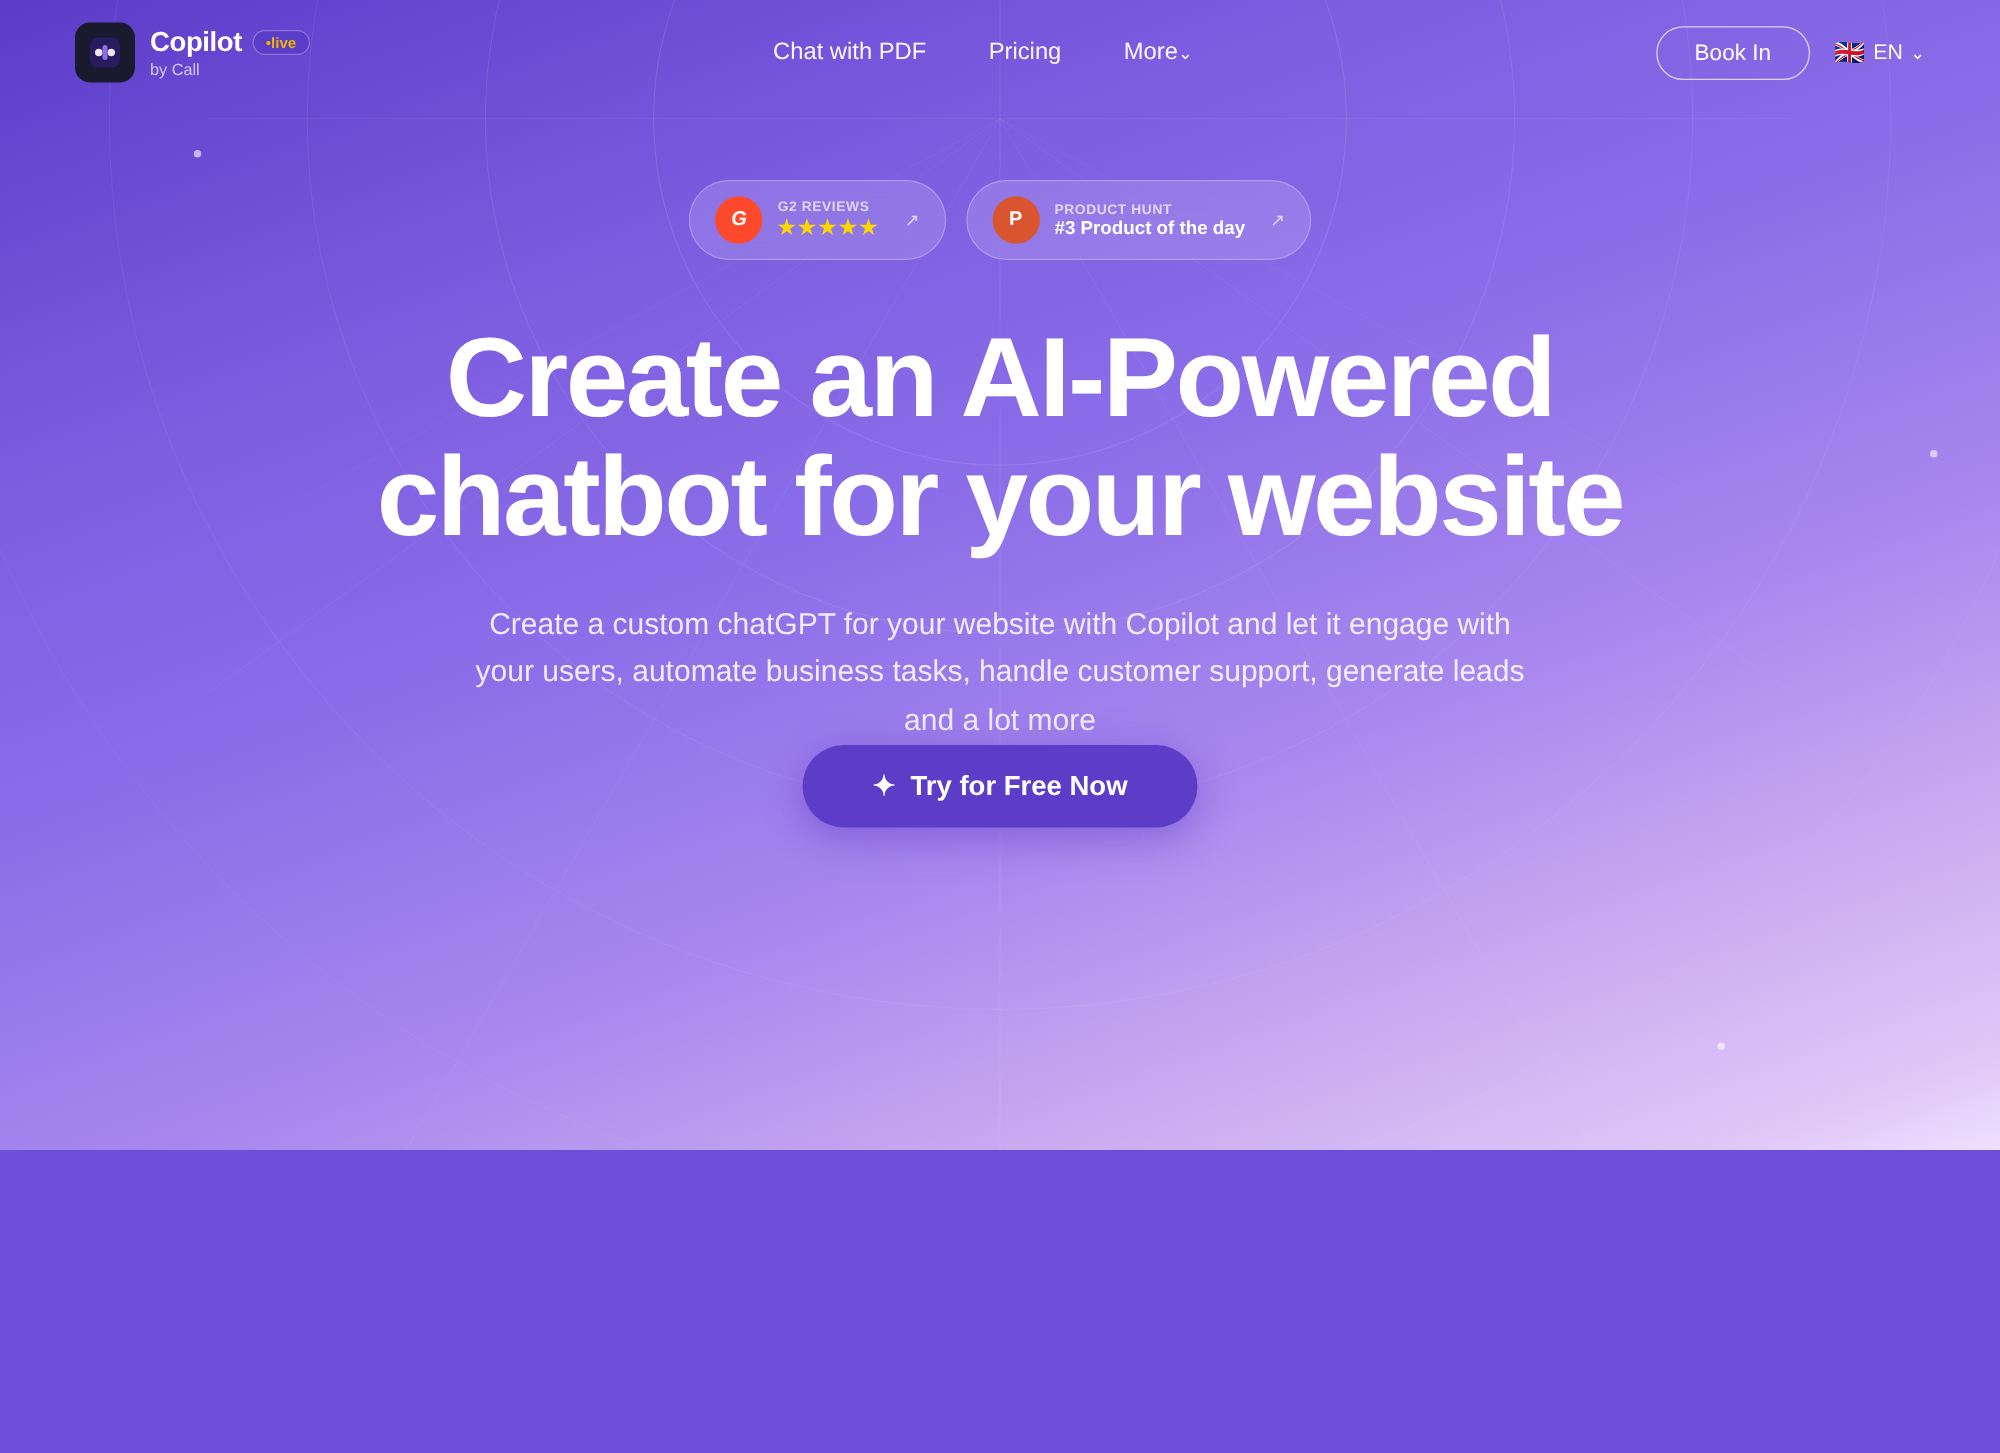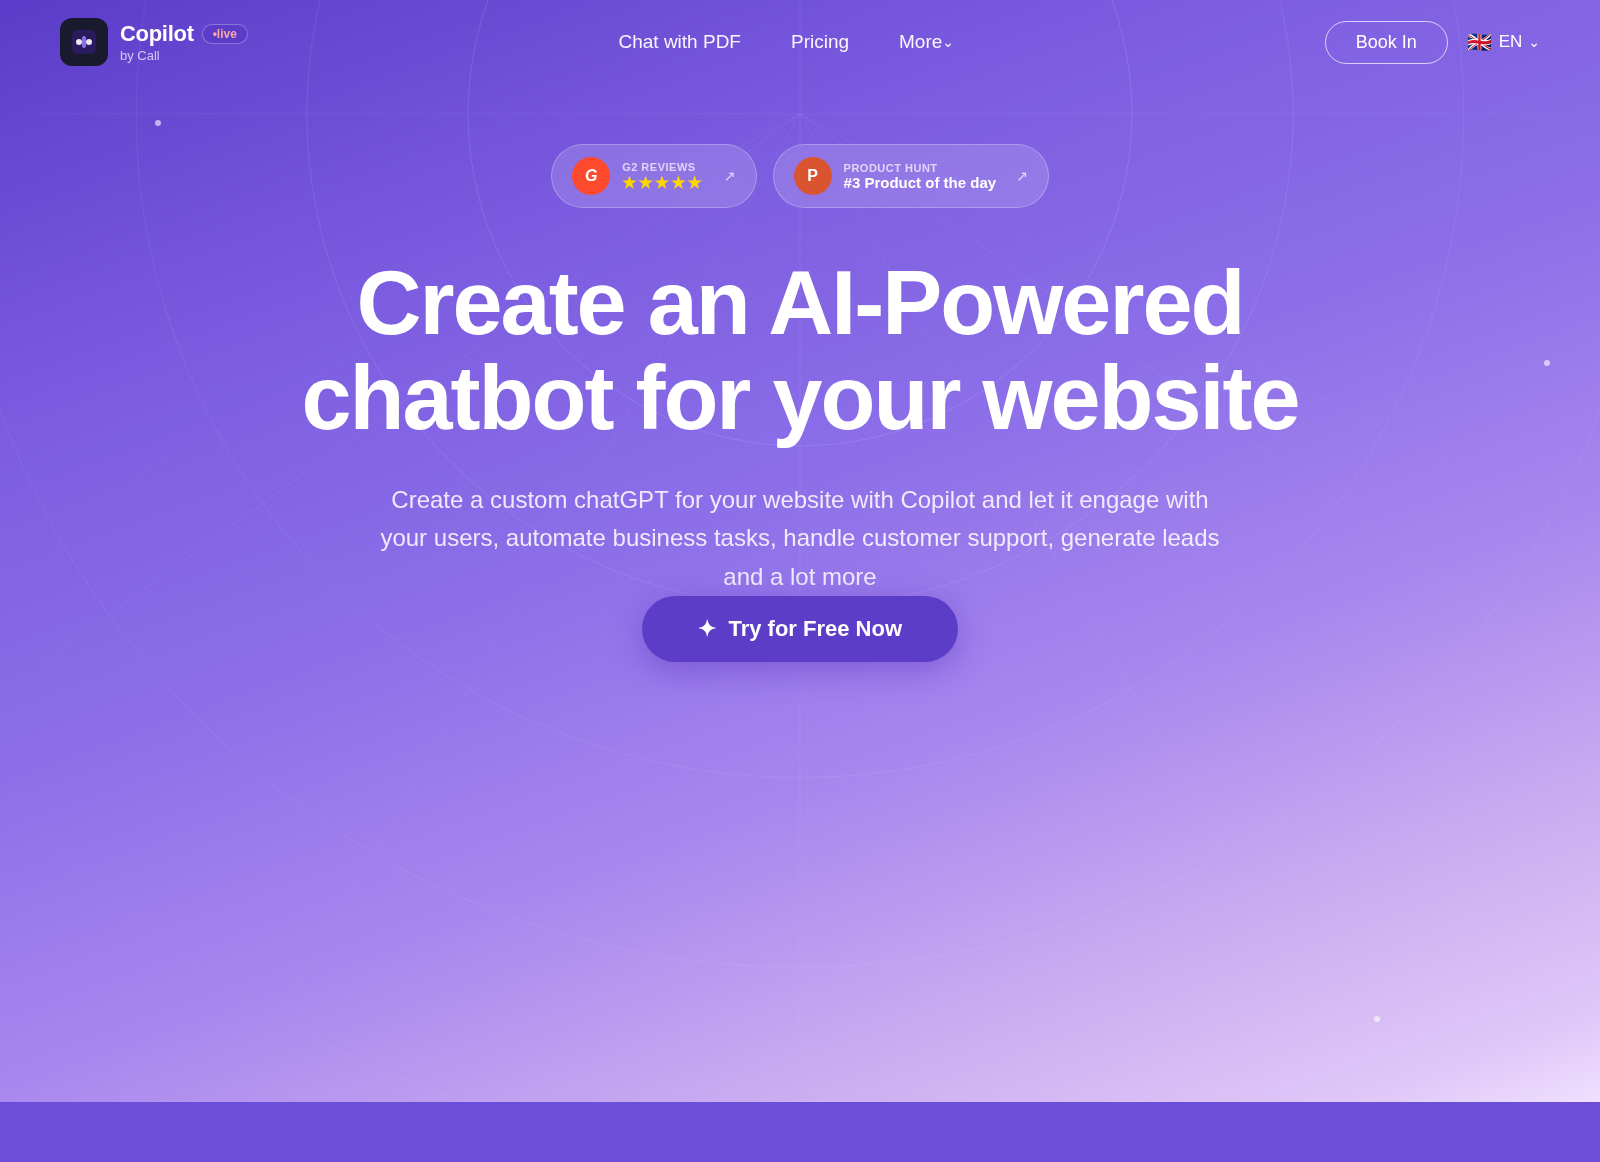--- a/index.html
+++ b/index.html
@@ -9,21 +9,21 @@
       width: 1600px;
       height: 1162px;
       overflow: hidden;
       background: #6b4fd8;
     }
 
     
     .hero {
       position: relative;
       width: 1600px;
-      height: 1102px;
+      height: 920px;
       background: linear-gradient(160deg, #5a3cc8 0%, #7b5ce0 25%, #8b6ee8 45%, #a888ee 65%, #c8a8f0 80%, #e0c8f8 95%, #f0e0ff 100%);
       overflow: hidden;
       display: flex;
       flex-direction: column;
     }
 
     
     .navbar {
       position: relative;
       z-index: 10;
@@ -74,21 +74,21 @@
       font-weight: 700;
       letter-spacing: -0.3px;
     }
 
     .live-badge {
       background: #5a3cc8;
       border: 1px solid rgba(255,255,255,0.3);
       border-radius: 20px;
       padding: 2px 10px;
       font-size: 12px;
-      color: #fca5a5;
+      color: #eab308;
       font-weight: 600;
     }
 
     .logo-sub {
       color: rgba(255,255,255,0.7);
       font-size: 13px;
       margin-top: 1px;
     }
 
     .nav-links {

